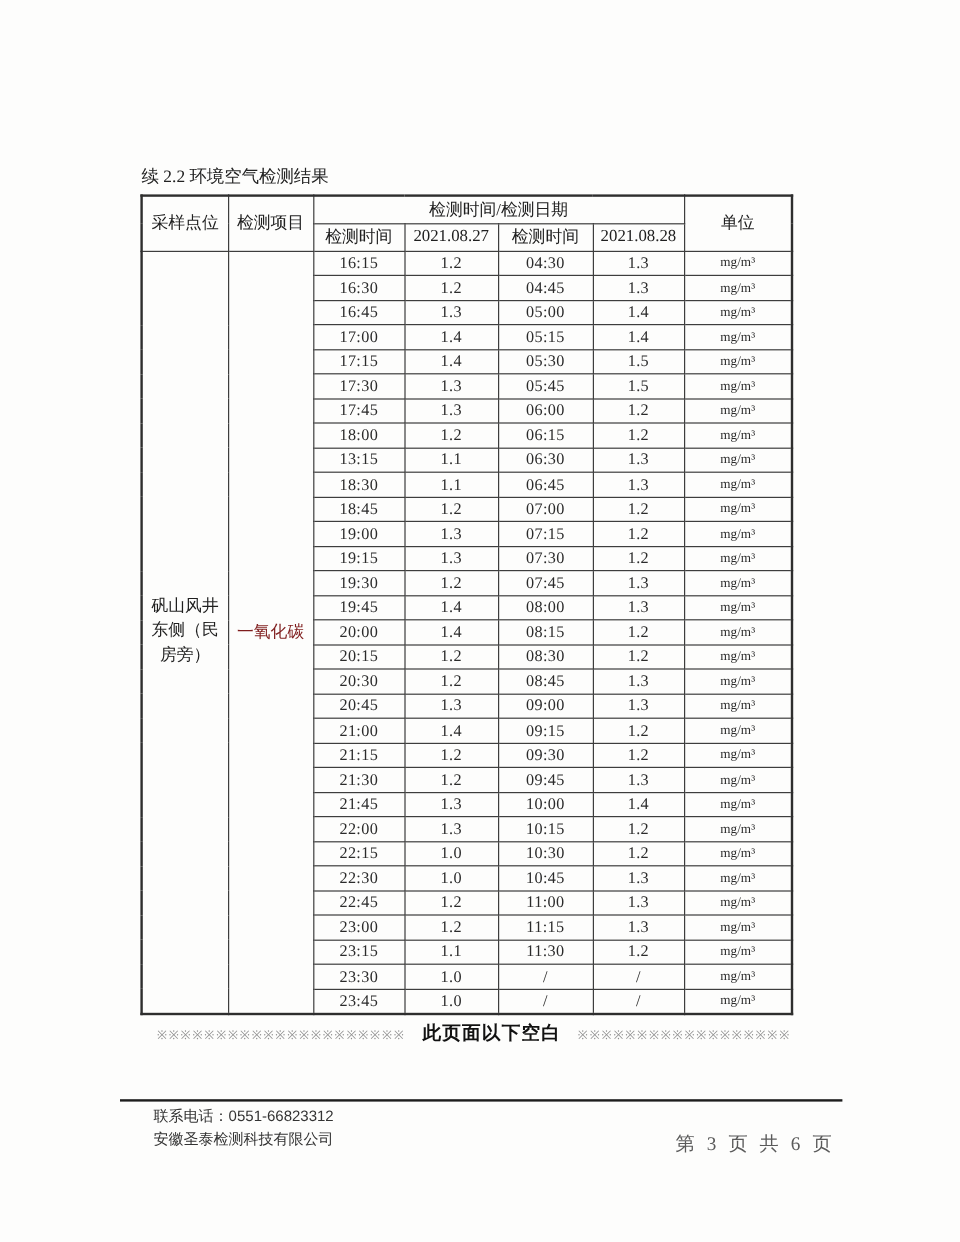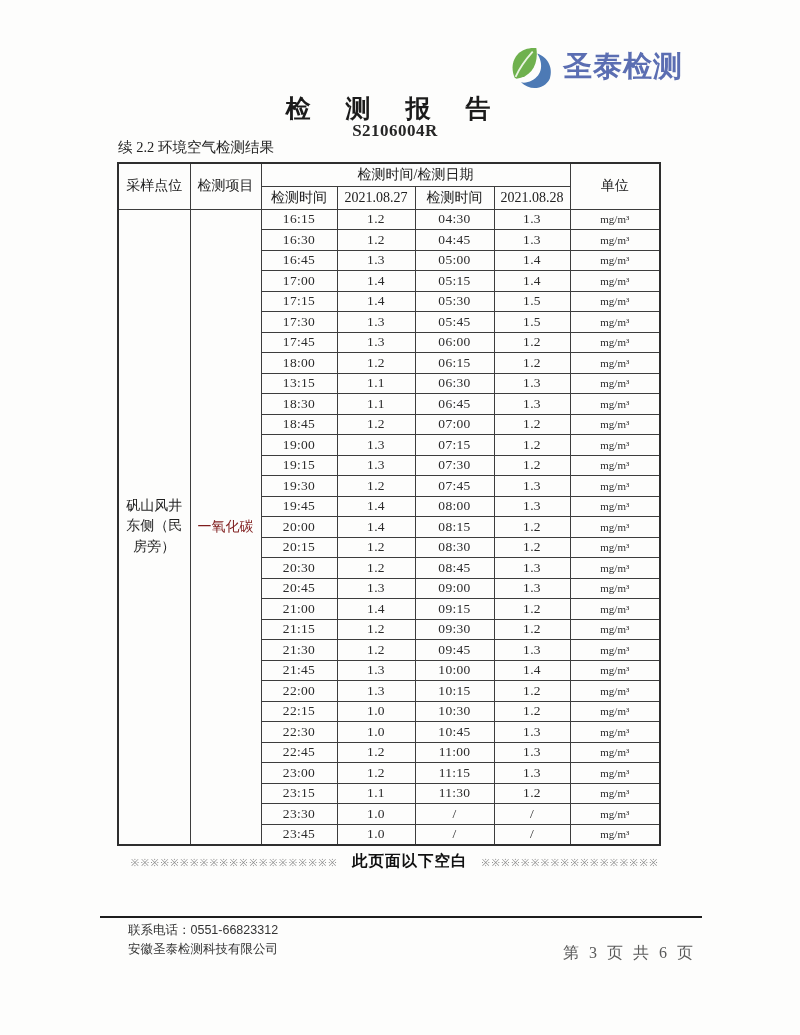--- a/index.html
+++ b/index.html
@@ -94,31 +94,21 @@
   .page-number {
     position:absolute; left:563px; top:943px;
     font-size:16px; color:#5a5a5a; letter-spacing:3px;
   }
 </style>
 </head>
 <body>
 
 <div class="page">
 
-  <div class="logo">
-    <svg class="logo-icon" viewBox="0 0 60 60" aria-hidden="true">
-      <path d="M20 47 C30 57 46 55 52 43 C56 31 50 19 38 15 C45 26 44 39 32 45 C28 47 24 48 20 47 Z" fill="#4d7ab5"></path>
-      <path d="M13 42 C5 23 18 7 37 9 C40 27 31 41 15 43 Z" fill="#6fb14e"></path>
-      <path d="M33 13 C25 22 18 32 14 41" stroke="#eaf4e2" stroke-width="2" fill="none"></path>
-    </svg>
-    <span class="logo-text" style="color:#5b6eb2;">圣泰检测</span>
-  </div>
-
-  <div class="report-title">检  测  报  告</div>
-  <div class="report-number">S2106004R</div>
+
   <div class="section-label">续 2.2 环境空气检测结果</div>
 
   <table class="results-table">
     <colgroup>
       <col style="width:72px">
         <col style="width:71px">
         <col style="width:76px">
       <col style="width:78px">
         <col style="width:79px">
         <col style="width:76px">

